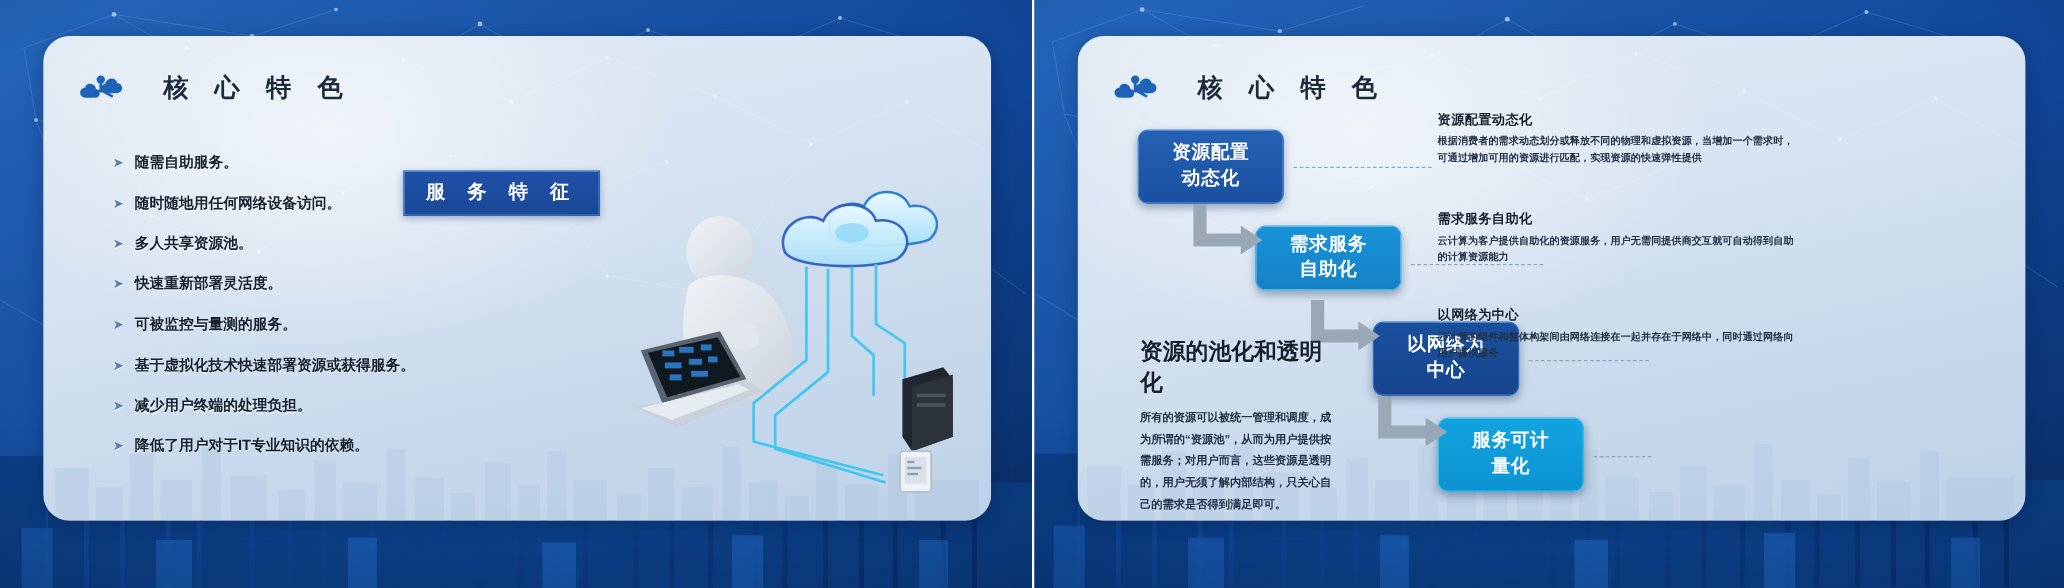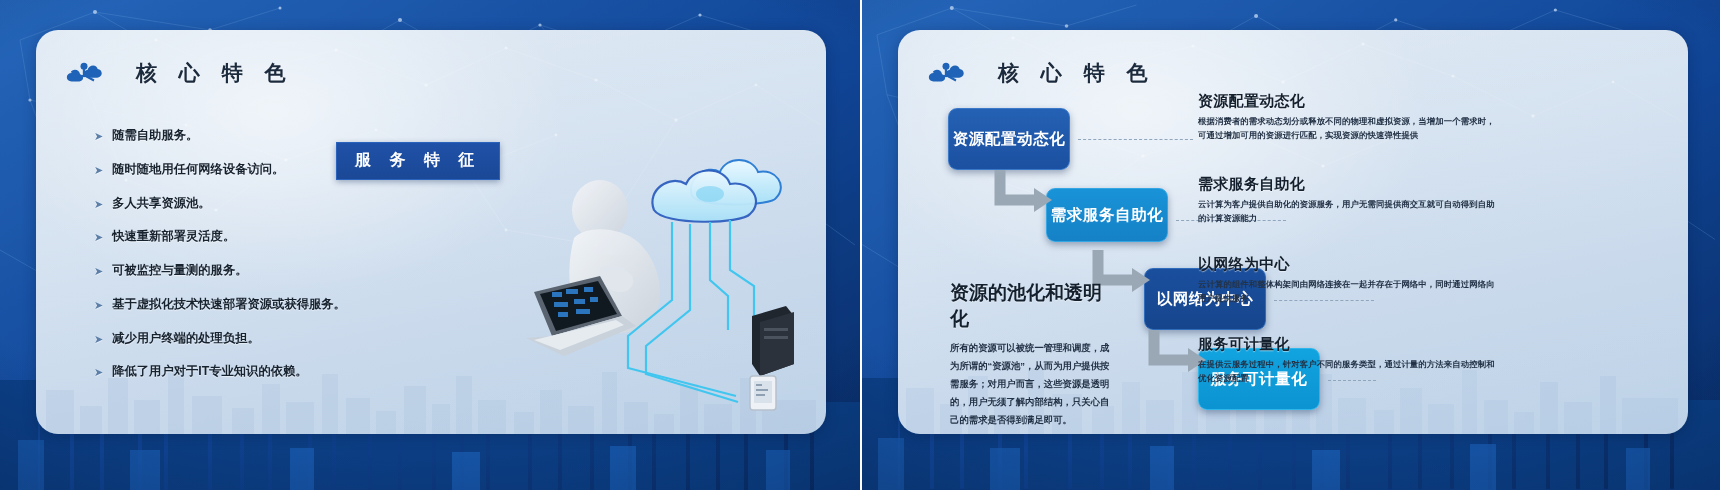--- a/index.html
+++ b/index.html
@@ -80,21 +80,21 @@
     box-shadow: 0 2px 6px rgba(10,35,80,.35);
     border: 1px solid #2a63bd;
   }
 
   
   .illus { position:absolute; left:468px; top:120px; width:300px; height:265px; }
 
   
   .fbox {
     position:absolute;
-    display:flex; align-items:center; justify-content:center;
+    display:flex; flex-direction:column; align-items:center; justify-content:center;
     border-radius: 9px;
     color:#ffffff; font-weight:700; font-size:15.5px; line-height:1.34;
     text-align:center;
     box-shadow: 0 3px 7px rgba(8,30,70,.34);
     letter-spacing:.6px;
   }
   .fbox.dark { background: linear-gradient(180deg,#2461b4 0%, #1c50a0 100%); border:1px solid #3a79c9; }
   .fbox.mid  { background: linear-gradient(180deg,#1993d8 0%, #1581c6 100%); border:1px solid #35a6e4; }
   .fbox.deep { background: linear-gradient(180deg,#1a4f9e 0%, #16458c 100%); border:1px solid #2f6cbb; }
   .fbox.cyan { background: linear-gradient(180deg,#11a4e0 0%, #0c93d1 100%); border:1px solid #2fb7ec; }
@@ -103,21 +103,21 @@
   .elbow { position:absolute; }
 
   
   .dash {
     position:absolute; height:0; border-top: 1.6px dashed #8fa6bd;
   }
 
   
   .desc { position:absolute; width:305px; }
   .desc h4 {
-    font-size: 15px; color:#14202d; font-weight:700; margin-bottom:4px;
+    font-size: 11px; color:#14202d; font-weight:700; margin-bottom:4px;
     letter-spacing:.3px;
     text-shadow: 0 1px 1px rgba(255,255,255,.5);
   }
   .desc p {
     font-size: 8.4px; color:#233246; line-height:1.62; font-weight:600;
     letter-spacing:.1px;
   }
 
   
   .pool { position:absolute; left:52px; top:250px; width:165px; }
@@ -613,18 +613,14 @@
     <div class="desc" style="left:300px; top:145px;">
       <h4>需求服务自助化</h4>
       <p>云计算为客户提供自助化的资源服务，用户无需同提供商交互就可自动得到自助的计算资源能力</p>
     </div>
 
     <div class="desc" style="left:300px; top:225px;">
       <h4>以网络为中心</h4>
       <p>云计算的组件和整体构架间由网络连接在一起并存在于网络中，同时通过网络向用户提供服务</p>
     </div>
 
-    <div class="desc" style="left:300px; top:305px;">
-      <h4>服务可计量化</h4>
-      <p>在提供云服务过程中，针对客户不同的服务类型，通过计量的方法来自动控制和优化资源配置</p>
-    </div>
   </div>
 </section>
 
 </body></html>

